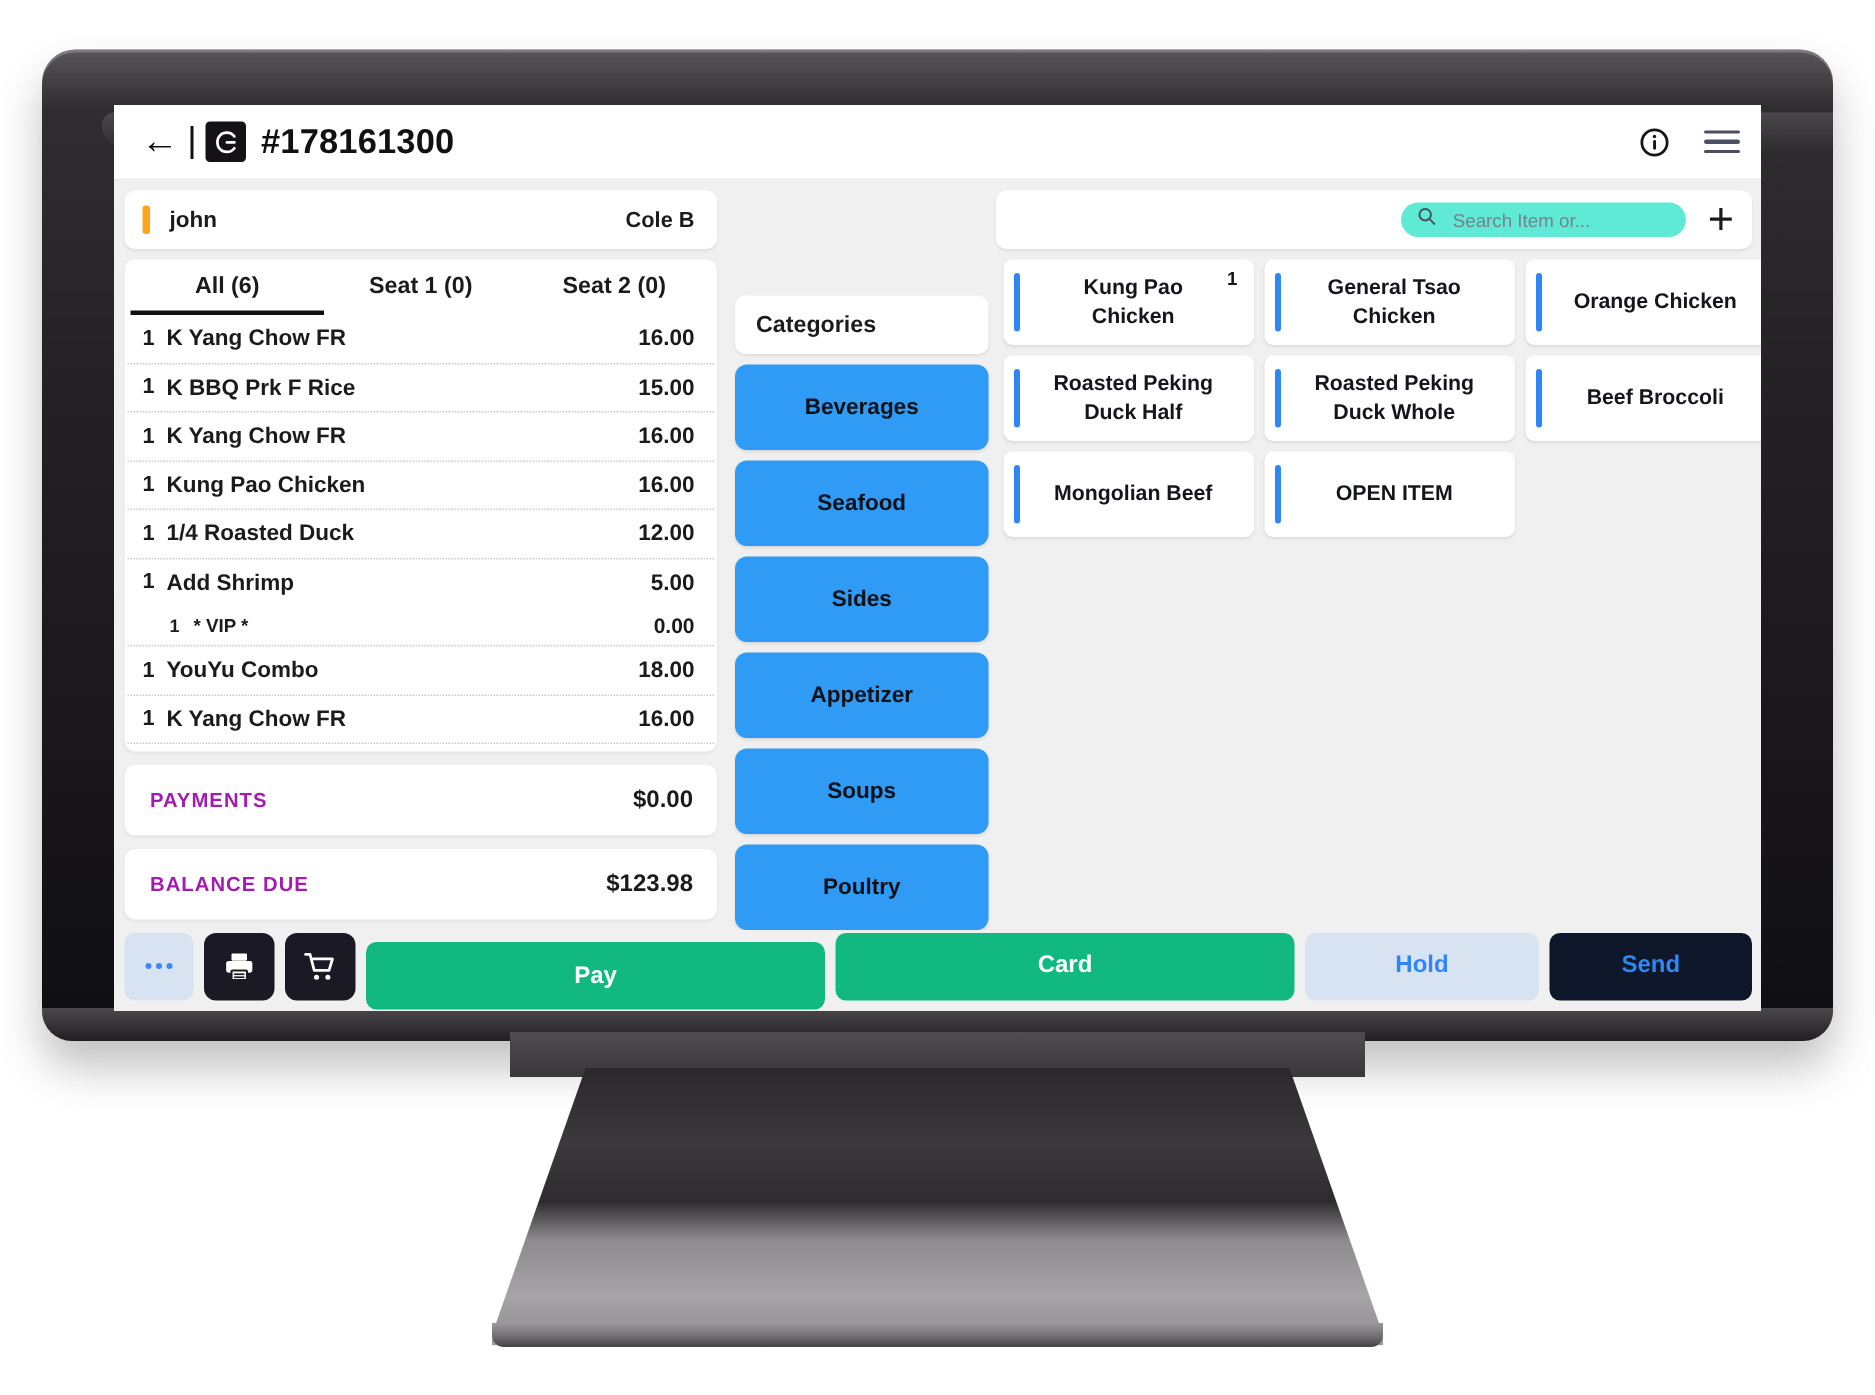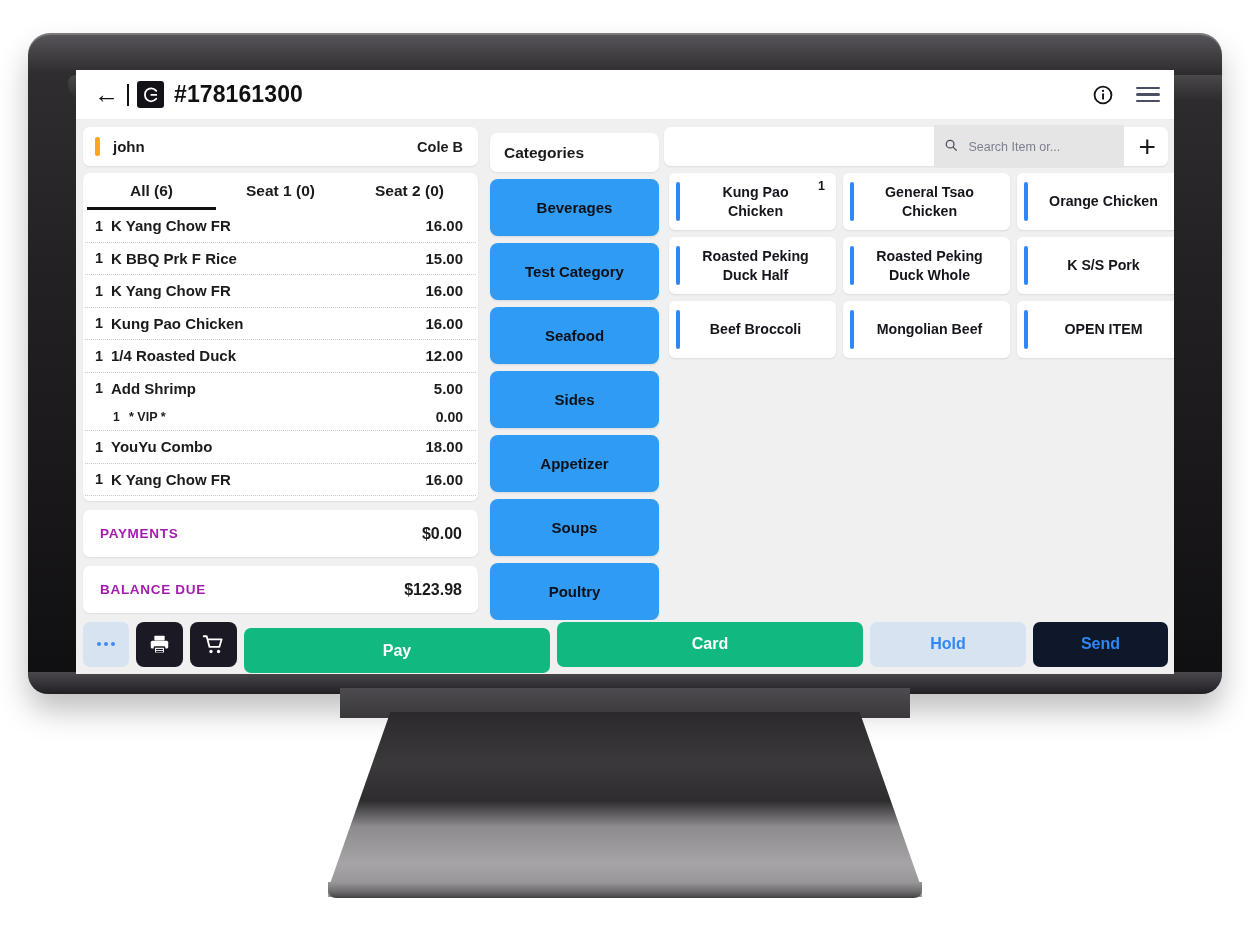--- a/index.html
+++ b/index.html
@@ -158,21 +158,21 @@
   }
 
   
   .grid-col { flex:1 1 auto; min-width:0; display:flex; flex-direction:column; padding: 7px 0 0 0; }
   .searchbar {
     background:#fff; border-radius:7px; height:39px; flex:0 0 auto;
     display:flex; align-items:center; justify-content:flex-end; padding: 0 12px 0 10px;
     margin-right:6px; box-shadow: 0 1px 2px rgba(0,0,0,.07);
   }
   .search-pill {
-    background:#e5e5e5; border-radius:0; height:43px; width:170px;
+    background:#5eead4; border-radius:13px; height:23px; width:170px;
     display:flex; align-items:center; padding: 0 10px; gap:8px;
   }
   .search-pill input {
     border:none; outline:none; background:transparent; width:100%;
     font-family:"Liberation Sans", sans-serif; font-size:12.5px; color:#5b6070;
   }
   .search-pill input::placeholder { color:#7b8090; }
   .plus-btn { margin-left:14px; font-size:30px; color:#1b1b1b; line-height:1; font-weight:300; cursor:pointer; }
 
   .item-grid {
@@ -335,21 +335,20 @@
         <div class="totals-box" style="margin-bottom:7px;">
           <span class="totals-label">BALANCE DUE</span>
           <span class="totals-value">$123.98</span>
         </div>
       </div>
 
       <div class="cat-col">
         <div class="cat-header">Categories</div>
         <div class="cat-list">
           <div class="cat-btn">Beverages</div>
-          <div class="cat-btn">Test Category</div>
           <div class="cat-btn">Seafood</div>
           <div class="cat-btn">Sides</div>
           <div class="cat-btn">Appetizer</div>
           <div class="cat-btn">Soups</div>
           <div class="cat-btn">Poultry</div>
         </div>
       </div>
 
       <div class="grid-col">
         <div class="searchbar">
@@ -386,24 +385,20 @@
             <span class="mi-label">Roasted Peking
 Duck Half</span>
           </div>
           <div class="menu-item">
             <span class="accent"></span>
             <span class="mi-label">Roasted Peking
 Duck Whole</span>
           </div>
           <div class="menu-item">
             <span class="accent"></span>
-            <span class="mi-label">K S/S Pork</span>
-          </div>
-          <div class="menu-item">
-            <span class="accent"></span>
             <span class="mi-label">Beef Broccoli</span>
           </div>
           <div class="menu-item">
             <span class="accent"></span>
             <span class="mi-label">Mongolian Beef</span>
           </div>
           <div class="menu-item">
             <span class="accent"></span>
             <span class="mi-label">OPEN ITEM</span>
           </div>

